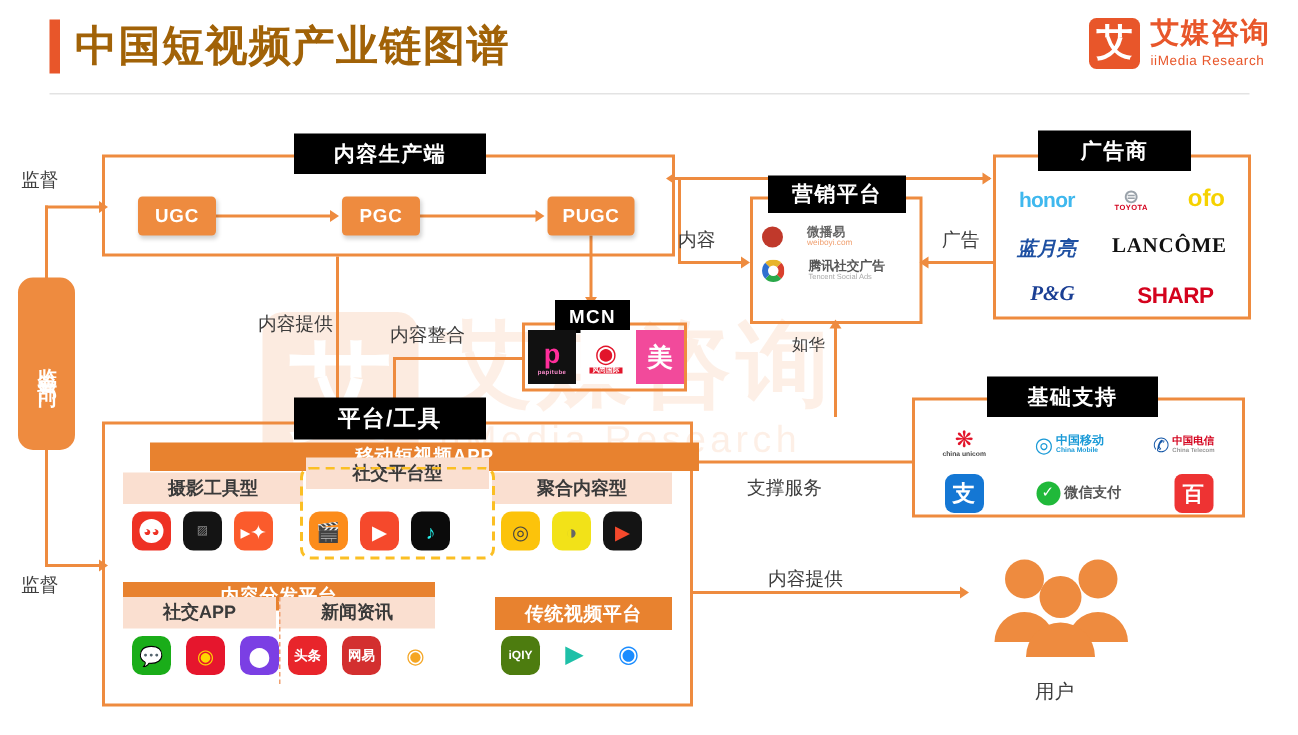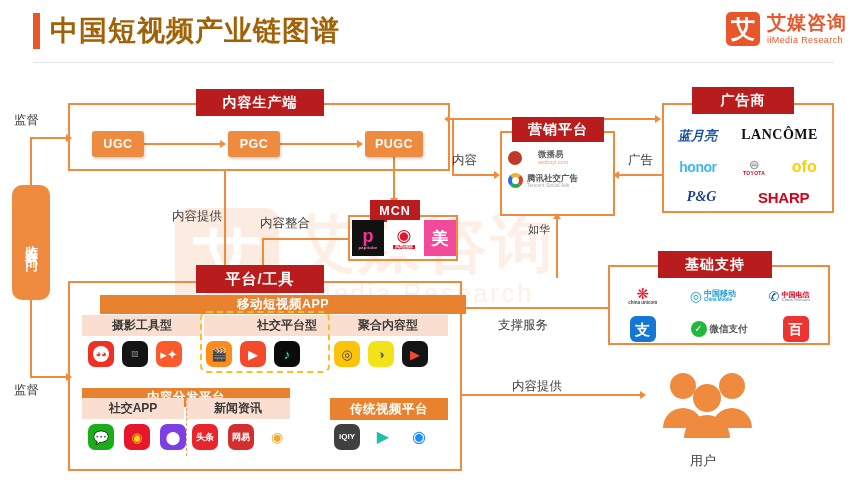--- a/index.html
+++ b/index.html
@@ -23,21 +23,21 @@
 
   
   .logo{position:absolute;right:18px;top:12px;display:flex;align-items:center;gap:7px;}
   .logo-mk{width:34px;height:34px;background:#e8562a;border-radius:5px;color:#fff;
            font-size:24px;font-weight:700;display:flex;align-items:center;justify-content:center;line-height:1;}
   .logo-cn{font-size:19px;font-weight:700;color:#e8562a;line-height:1.05;letter-spacing:1px;}
   .logo-en{font-size:9px;color:#e8562a;letter-spacing:.4px;margin-top:2px;}
 
   
   .box{position:absolute;border:2px solid #ee8b3f;background:transparent;box-sizing:border-box;z-index:2;}
-  .hdr{position:absolute;background:#b91c1c;color:#fff;font-weight:700;text-align:center;
+  .hdr{position:absolute;background:#000000;color:#fff;font-weight:700;text-align:center;
        display:flex;align-items:center;justify-content:center;z-index:4;font-size:14px;letter-spacing:1px;}
   .chip{position:absolute;background:#ee8b3f;color:#fff;font-weight:600;border-radius:3px;
         display:flex;align-items:center;justify-content:center;font-size:12.5px;letter-spacing:.5px;
         box-shadow:1px 2px 3px rgba(0,0,0,.18);z-index:4;}
   .lbl{position:absolute;font-size:12.5px;color:#3d3d3d;z-index:5;white-space:nowrap;}
   .vlbl{position:absolute;font-size:13px;color:#fff;font-weight:700;z-index:5;
         writing-mode:vertical-rl;text-orientation:upright;letter-spacing:4px;}
 
   
   .ln{position:absolute;background:#ee8b3f;z-index:1;}
@@ -148,21 +148,21 @@
 <div class="box" style="left:500px;top:131px;width:115px;height:85px;"></div>
 <div class="hdr" style="left:512px;top:117px;width:92px;height:25px;">营销平台</div>
 <div class="logorow" style="left:508px;top:150px;flex-direction:column;gap:8px;align-items:flex-start;">
   <div style="display:flex;align-items:center;gap:16px;">
     <span style="width:14px;height:14px;border-radius:50%;background:#c0392b;display:inline-block;"></span>
     <span style="line-height:1.1;">
       <span style="font-size:8.5px;color:#666;font-weight:700;display:block;">微播易</span>
       <span style="font-size:5.5px;color:#f0a070;display:block;">weiboyi.com</span>
     </span>
   </div>
-  <div style="display:flex;align-items:flex-end;gap:4px;">
+  <div style="display:flex;align-items:flex-start;gap:16px;">
     <span style="width:15px;height:15px;border-radius:50%;border:4px solid #2aa84a;border-top-color:#e8b42a;border-right-color:#d93f2c;border-left-color:#2f6fd0;box-sizing:border-box;display:inline-block;"></span>
     <span style="line-height:1.1;">
       <span style="font-size:8.5px;color:#555;font-weight:700;display:block;">腾讯社交广告</span>
       <span style="font-size:5px;color:#aaa;display:block;">Tencent Social Ads</span>
     </span>
   </div>
 </div>
 
 <div class="ln" style="left:452px;top:174px;width:44px;height:2px;"></div>
 <div class="ar ar-r" style="left:494px;top:171px;"></div>
@@ -173,31 +173,31 @@
 <div class="ar ar-l" style="left:613px;top:171px;"></div>
 <div class="lbl" style="left:628px;top:152px;">广告</div>
 
 <div class="ln" style="left:556px;top:216px;width:2px;height:62px;"></div>
 <div class="ar ar-u" style="left:553px;top:213px;"></div>
 <div class="lbl" style="left:528px;top:222px;font-size:11px;">如华</div>
 
 <div class="box" style="left:662px;top:103px;width:172px;height:110px;"></div>
 <div class="hdr" style="left:692px;top:87px;width:102px;height:27px;">广告商</div>
 <div style="position:absolute;left:666px;top:118px;width:164px;z-index:5;">
-  <div style="display:flex;align-items:center;justify-content:space-around;height:34px;">
-    <span class="lg" style="font-size:13px;color:#1e50a2;font-style:italic;">蓝月亮</span>
-    <span class="lg" style="font-size:14px;color:#111;font-family:'Liberation Serif',serif;letter-spacing:.5px;">LANCÔME</span>
-  </div>
   <div style="display:flex;align-items:center;justify-content:space-around;height:30px;">
     <span class="lg" style="font-size:14px;color:#3fb8ee;letter-spacing:-.5px;">honor</span>
     <span class="lg" style="flex-direction:column;line-height:1;">
       <span style="font-size:13px;color:#9aa2aa;">⊜</span>
       <span style="font-size:5px;color:#d4021d;font-weight:700;letter-spacing:.3px;">TOYOTA</span>
     </span>
     <span class="lg" style="font-size:16px;color:#f6d200;">ofo</span>
+  </div>
+  <div style="display:flex;align-items:center;justify-content:space-around;height:34px;">
+    <span class="lg" style="font-size:13px;color:#1e50a2;font-style:italic;">蓝月亮</span>
+    <span class="lg" style="font-size:14px;color:#111;font-family:'Liberation Serif',serif;letter-spacing:.5px;">LANCÔME</span>
   </div>
   <div style="display:flex;align-items:center;justify-content:space-around;height:30px;">
     <span class="lg" style="font-size:14px;color:#1b3f94;font-family:'Liberation Serif',serif;font-style:italic;text-align:right;">P&amp;G</span>
     <span class="lg" style="font-size:15px;color:#d4021d;letter-spacing:-.3px;">SHARP</span>
   </div>
 </div>
 
 <div class="box" style="left:608px;top:265px;width:222px;height:80px;"></div>
 <div class="hdr" style="left:658px;top:251px;width:114px;height:27px;">基础支持</div>
 <div style="position:absolute;left:612px;top:280px;width:214px;z-index:5;">
@@ -250,21 +250,21 @@
 <div class="ln" style="left:462px;top:394px;width:182px;height:2px;"></div>
 <div class="ar ar-r" style="left:640px;top:391px;"></div>
 <div class="lbl" style="left:512px;top:378px;">内容提供</div>
 
 <div class="box" style="left:68px;top:281px;width:394px;height:190px;"></div>
 <div class="hdr" style="left:196px;top:265px;width:128px;height:28px;font-size:15px;">平台/工具</div>
 
 <div class="bandhdr" style="left:82px;top:295px;width:366px;height:19px;margin-left:18px;">移动短视频APP</div>
 
 <div class="subhdr" style="left:82px;top:315px;width:120px;height:21px;">摄影工具型</div>
-<div class="subhdr" style="left:204px;top:315px;width:122px;height:21px;padding-left:22px;">社交平台型</div>
+<div class="subhdr" style="left:204px;top:305px;width:122px;height:21px;">社交平台型</div>
 <div class="subhdr" style="left:328px;top:315px;width:120px;height:21px;">聚合内容型</div>
 
 <div class="dashed-hl" style="left:200px;top:311px;width:130px;height:62px;"></div>
 
 <div class="logorow" style="left:88px;top:341px;gap:8px;">
   <span class="app" style="background:#ee3124;">
     <span style="width:16px;height:16px;border-radius:50%;background:#fff;color:#ee3124;font-size:9px;display:flex;align-items:center;justify-content:center;">◕◕</span>
   </span>
   <span class="app" style="background:#141414;color:#888;font-size:8px;">▨</span>
   <span class="app" style="background:#fb5b2c;">▸✦</span>
@@ -290,18 +290,18 @@
   <span class="app" style="background:#7b3fe4;">⬤</span>
 </div>
 <div class="logorow" style="left:192px;top:424px;gap:10px;">
   <span class="app" style="background:#e8252b;font-size:9px;">头条</span>
   <span class="app" style="background:#d32f2f;font-size:9px;">网易</span>
   <span class="app" style="background:#fff;color:#f5a623;font-size:14px;">◉</span>
 </div>
 
 <div class="bandhdr" style="left:330px;top:398px;width:118px;height:22px;">传统视频平台</div>
 <div class="logorow" style="left:334px;top:424px;gap:10px;">
-  <span class="app" style="background:#404040;font-size:8px;">iQIY</span>
+  <span class="app" style="background:#4d7c0f;font-size:8px;">iQIY</span>
   <span class="app" style="background:#fff;color:#1ec0a8;font-size:16px;">▶</span>
   <span class="app" style="background:#fff;color:#1a8cff;font-size:16px;">◉</span>
 </div>
 
 <div style="position:absolute;left:186px;top:398px;width:1px;height:58px;border-left:1px dashed #f0a070;z-index:5;"></div>
 
 </body></html>

